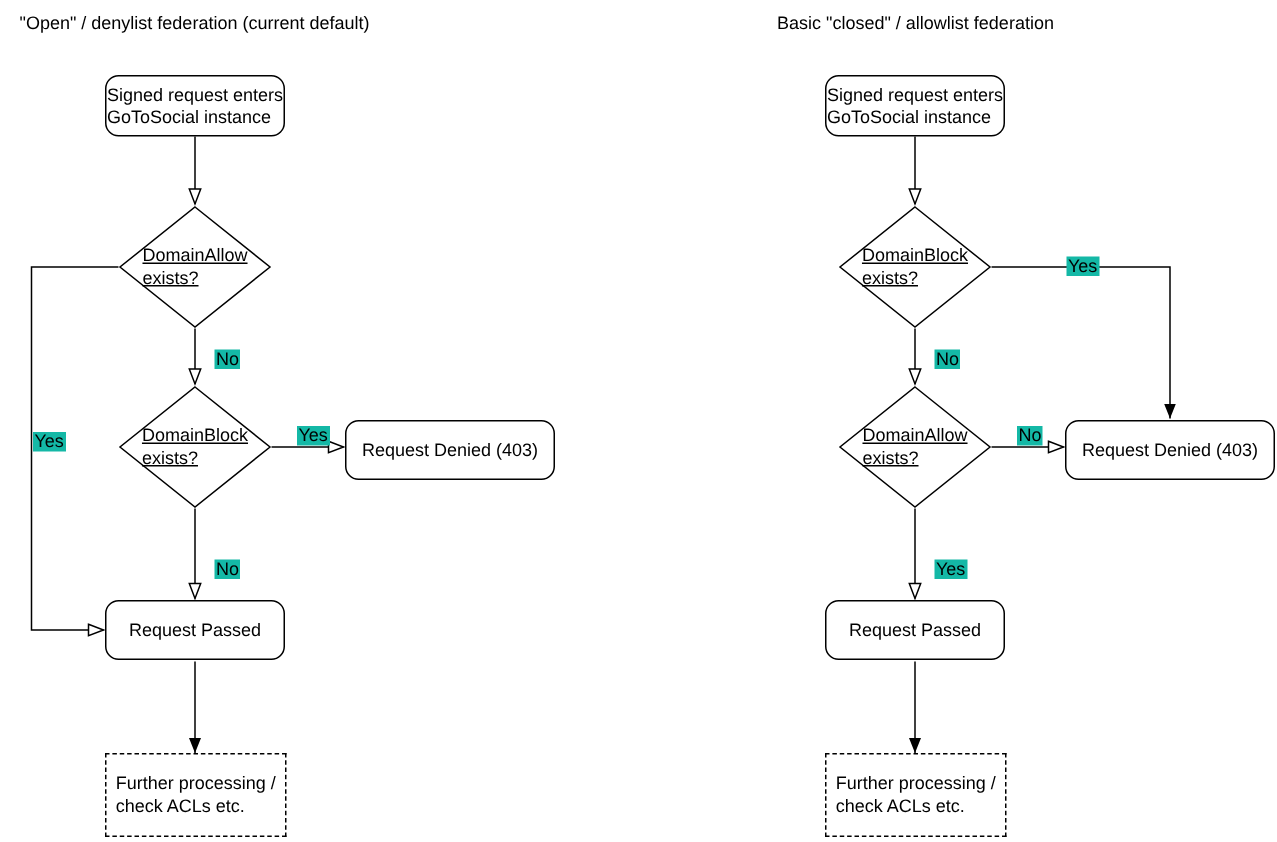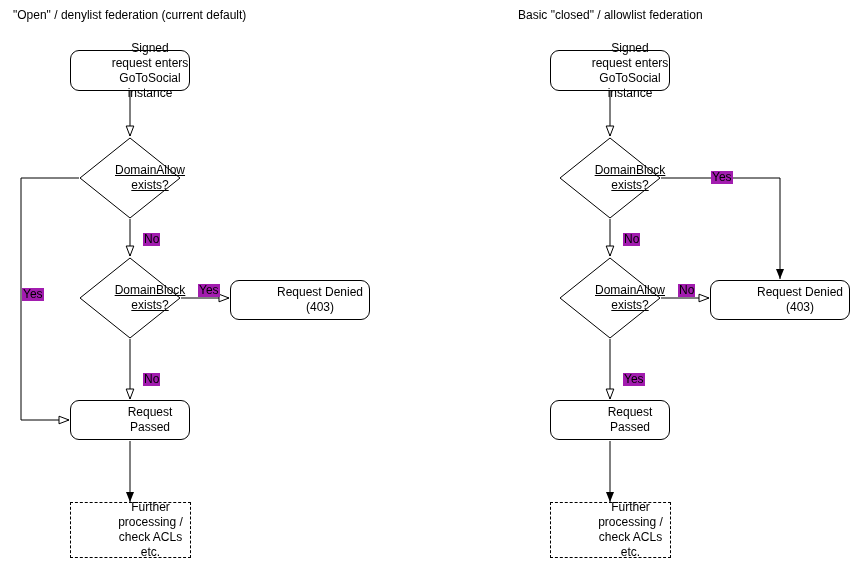--- a/index.html
+++ b/index.html
@@ -21,41 +21,39 @@
     position: absolute;
     white-space: pre;
     line-height: 14px;
   }
   .node {
     position: absolute;
     box-sizing: border-box;
     display: flex;
     align-items: center;
     justify-content: center;
-    text-align: center;
     white-space: pre-line;
     line-height: 15px;
     background: #ffffff;
-    padding-left: 40px;
   }
   .rbox {
     border: 1px solid #000000;
     border-radius: 9px;
   }
   .dashed-box {
     border: 1px dashed #000000;
   }
   .diamond-text {
     background: transparent;
     pointer-events: none;
     text-decoration: underline;
   }
   .edge-label {
     position: absolute;
-    background: #a21caf;
+    background: #14b8a6;
     line-height: 13px;
     padding: 0 1px;
   }
 </style>
 </head>
 <body>
 
 <div class="canvas">
 
   <svg class="connector-layer" width="851" height="561" viewBox="0 0 851 561">

